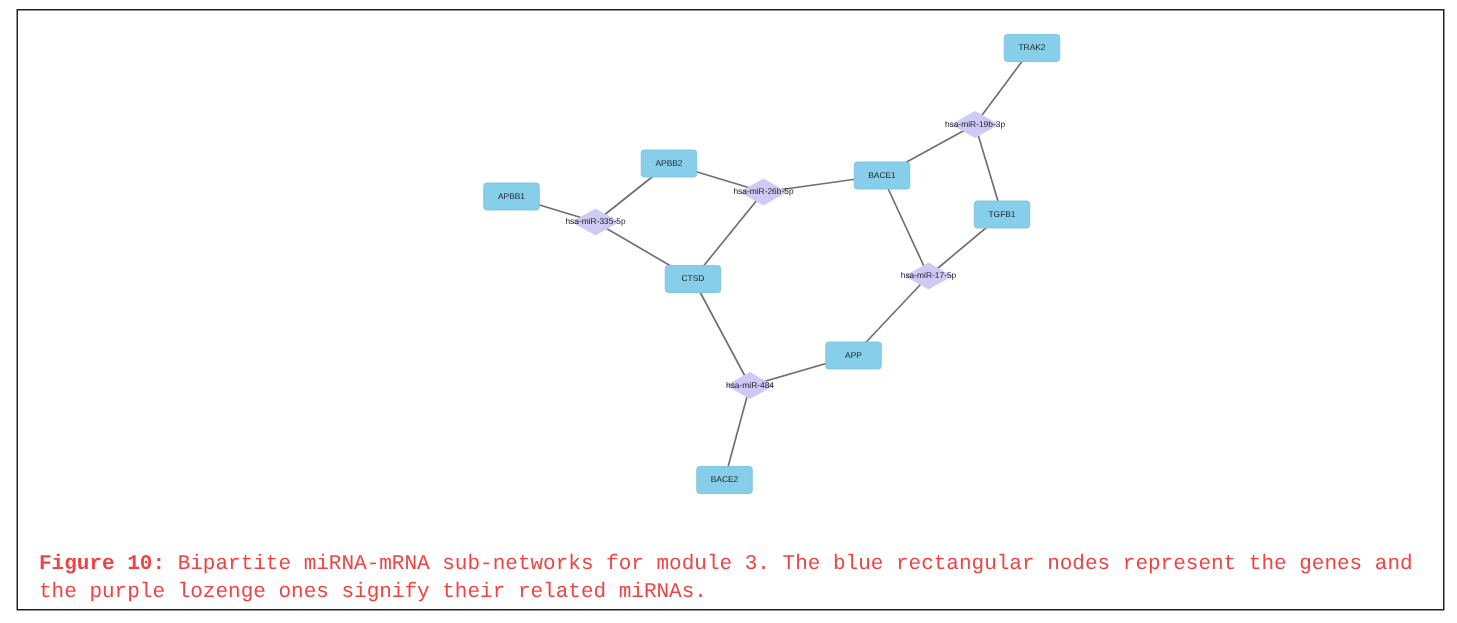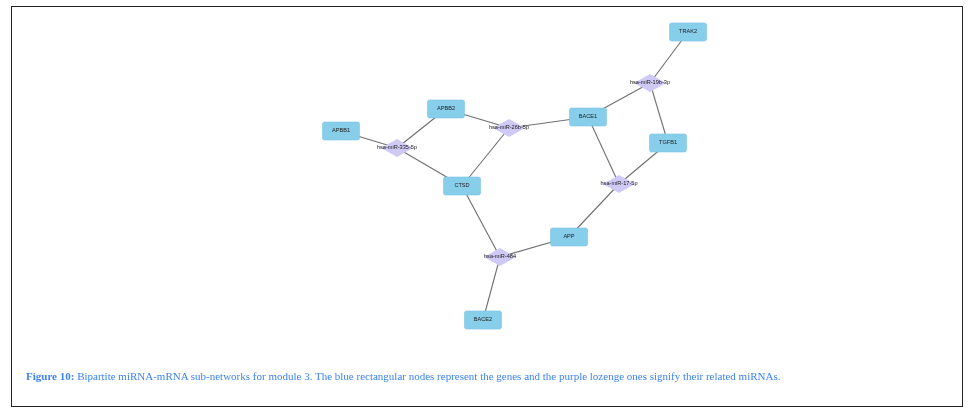--- a/index.html
+++ b/index.html
@@ -8,21 +8,21 @@
       position: absolute; left: 11px; top: 6px; width: 952px; height: 401px;
       border: 1.5px solid #222222; box-sizing: border-box; background: #ffffff;
     }
     svg.net { position: absolute; left: 0; top: 0; width: 971px; height: 415px; }
     .edge { stroke: #6f6f6f; stroke-width: 1.1; }
     .gene-rect { fill: #87ceeb; stroke: #7cc3e0; stroke-width: 0.6; }
     .mirna-diamond { fill: #cfc9f5; }
     .node-label { font-family: "Liberation Sans", sans-serif; font-size: 5.6px; fill: #222222; text-anchor: middle; dominant-baseline: middle; }
     .caption {
       position: absolute; left: 26px; top: 367px; width: 930px;
-      font-family: Liberation Serif, serif; font-size: 11px; line-height: 19px; color: #3b82f6;
+      font-family: Liberation Mono, monospace; font-size: 14px; line-height: 19px; color: #ef4444;
     }
     .caption b { font-weight: bold; }
   </style>
 </head>
 <body>
 
 <div class="frame"></div>
 
 <svg class="net" xmlns="http://www.w3.org/2000/svg">
   <g id="edges">

